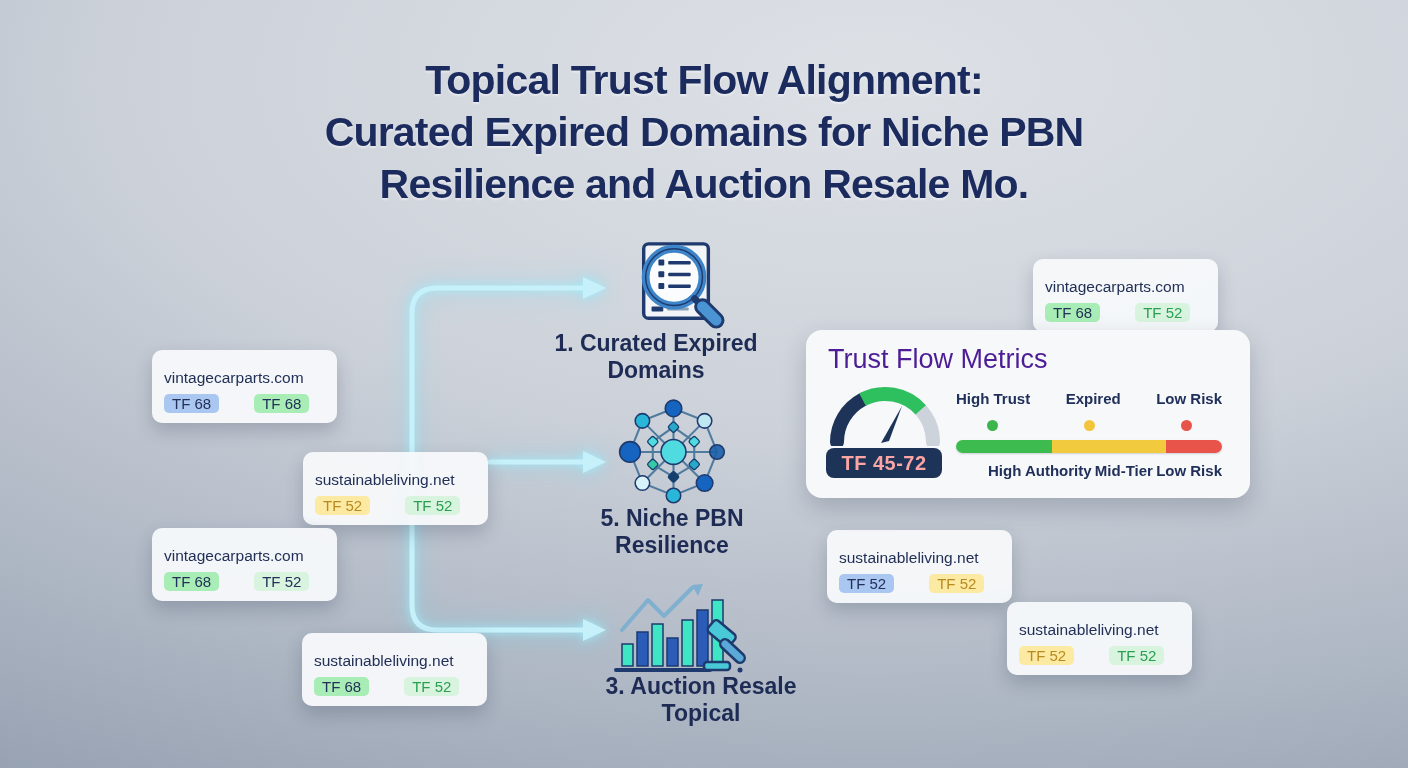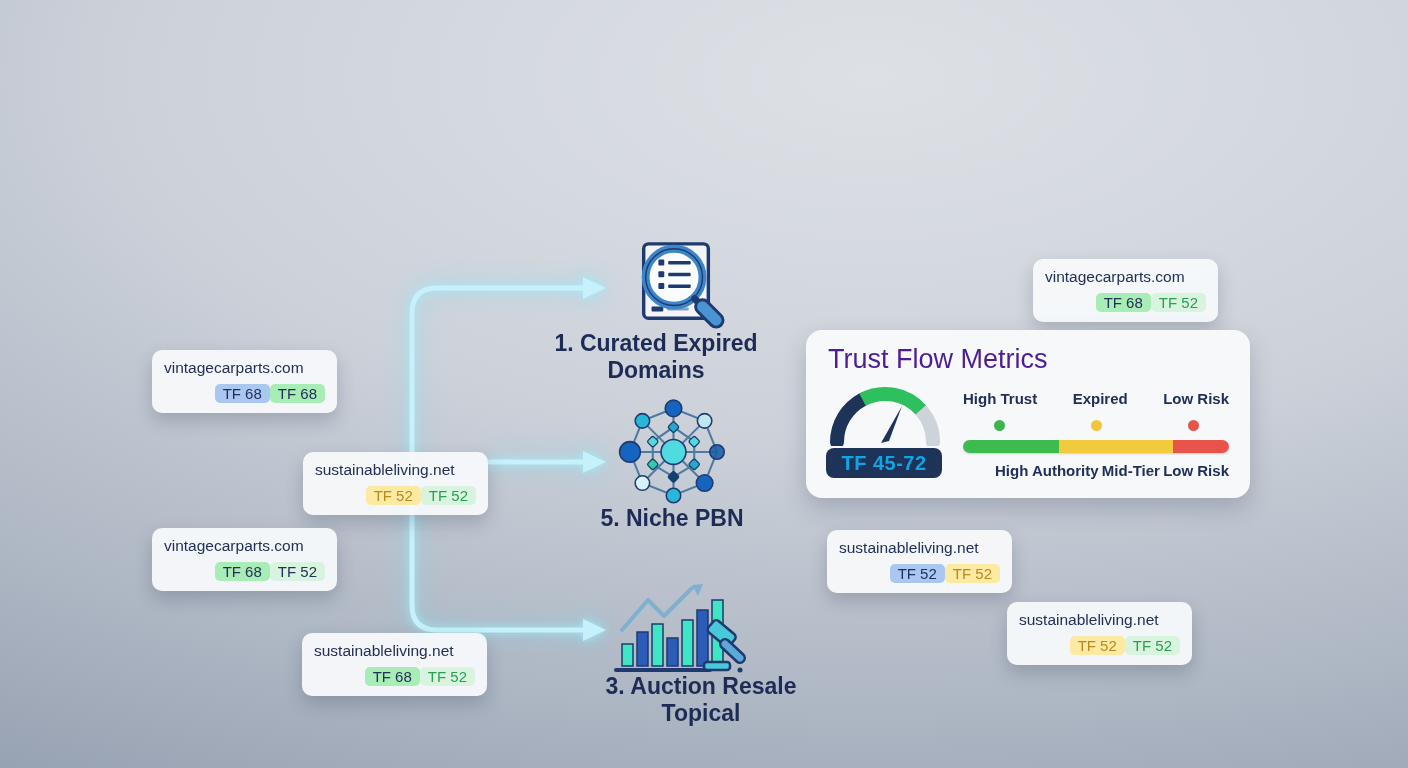--- a/index.html
+++ b/index.html
@@ -25,25 +25,25 @@
   
   #arrows {
     position:absolute; left:0; top:0; z-index:1; pointer-events:none;
     filter: drop-shadow(0 0 4px rgba(160,238,252,0.95)) drop-shadow(0 0 12px rgba(120,220,245,0.6));
   }
 
   
   .card {
     position:absolute; z-index:2; width:185px;
     background:rgba(246,248,250,0.96);
-    border-radius:10px; padding:9px 12px 10px;
+    border-radius:10px; padding:19px 12px 10px;
     box-shadow:0 8px 18px rgba(30,45,70,0.22);
   }
   .card .domain { font-size:15.5px; color:#223057; margin-bottom:7px; }
-  .card .badges { display:flex; justify-content:flex-end; }
+  .card .badges { display:flex; justify-content:flex-start;gap:35px; }
   .badge { font-size:15px; padding:1px 8px; border-radius:5px; }
   .bg-blue{background:#aac7f1;} .bg-green{background:#a8edb5;}
   .bg-palegreen{background:#d9f4de;} .bg-yellow{background:#fce9a2;}
   .fg-navy{color:#233058;} .fg-gold{color:#b98a20;} .fg-green{color:#2a9e53;}
 
   .card-l1{left:152px; top:350px;} .card-l2{left:303px; top:452px;}
   .card-l3{left:152px; top:528px;} .card-l4{left:302px; top:633px;}
   .card-r1{left:1033px; top:259px;} .card-r2{left:827px; top:530px;}
   .card-r3{left:1007px; top:602px;}
 
@@ -66,41 +66,46 @@
     background:#f7f8fa; border-radius:16px;
     box-shadow:0 10px 24px rgba(30,45,70,0.22);
   }
   .panel-title {
     position:absolute; left:22px; top:14px;
     font-size:27px; font-weight:400; color:#4c1d95;
   }
   .gauge { position:absolute; left:14px; top:50px; }
   .gauge-pill {
     position:absolute; left:20px; top:118px; width:116px; height:30px;
-    background:#1e3358; border-radius:8px; color:#0ea5e9;
+    background:#1e3358; border-radius:8px; color:#fca5a5;
     font-size:20px; font-weight:600; text-align:center; line-height:30px;
     letter-spacing:0.5px;
   }
-  .legend { position:absolute; left:157px; top:60px; width:266px; }
+  .legend { position:absolute; left:150px; top:60px; width:266px; }
   .legend-row { display:flex; justify-content:space-between; align-items:center; }
   .legend-row .cell { font-size:15px; font-weight:600; color:#20305a; }
   .dots-row { padding:0 30px 0 31px; margin-top:13px; }
   .dot { width:11px; height:11px; border-radius:50%; }
   .bar { display:flex; height:13px; border-radius:7px; overflow:hidden; margin-top:9px;
          box-shadow:0 1px 2px rgba(30,45,70,0.2); }
   .seg1{width:36%;} .seg2{width:43%;} .seg3{width:21%;}
   .bottom-row { margin-top:9px;margin-left:32px; }
 
   svg { display:block; }
 </style>
 </head>
 <body>
 
 <div id="stage">
 
+  <div class="title">
+    <div>Topical Trust Flow Alignment:</div>
+    <div>Curated Expired Domains for Niche PBN</div>
+    <div>Resilience and Auction Resale Mo.</div>
+  </div>
 
   <svg id="arrows" width="1408" height="768">
     <g fill="none" stroke="#c6f1fb" stroke-width="5" stroke-linecap="round" stroke-linejoin="round">
       <path d="M 583 288 L 437 288 Q 412 288 412 313 L 412 605 Q 412 630 437 630 L 583 630"></path>
       <path d="M 490 462 L 583 462"></path>
     </g>
     <g fill="#c6f1fb">
       <polygon points="583,277 606,288 583,299"></polygon>
       <polygon points="583,451 606,462 583,473"></polygon>
       <polygon points="583,619 606,630 583,641"></polygon>
@@ -205,20 +210,21 @@
         <rect x="71" y="40" width="8" height="8" rx="2" transform="rotate(45 75 44)" fill="#4fdbe0"></rect>
         <rect x="71" y="62" width="8" height="8" rx="2" transform="rotate(45 75 66)" fill="#2aa8cc"></rect>
         <rect x="51" y="74" width="8" height="8" rx="2" transform="rotate(45 55 78)" fill="#14406e"></rect>
         <rect x="31" y="62" width="8" height="8" rx="2" transform="rotate(45 35 66)" fill="#35c9a8"></rect>
         <rect x="31" y="40" width="8" height="8" rx="2" transform="rotate(45 35 44)" fill="#4fdbe0"></rect>
       </g>
     </svg>
   </div>
   <div class="step-label label2">
     <div>5. Niche PBN</div>
+    <div>Resilience</div>
   </div>
 
   <div class="step-icon icon3">
     <svg viewBox="0 0 142 92" width="142" height="92">
       <g stroke="#1e3a6e" stroke-width="1.5">
         <rect x="14" y="60" width="11" height="22" fill="#3fe6c3"></rect>
         <rect x="29" y="48" width="11" height="34" fill="#2b5cb8"></rect>
         <rect x="44" y="40" width="11" height="42" fill="#3fe6c3"></rect>
         <rect x="59" y="54" width="11" height="28" fill="#2b5cb8"></rect>
         <rect x="74" y="36" width="11" height="46" fill="#3fe6c3"></rect>

